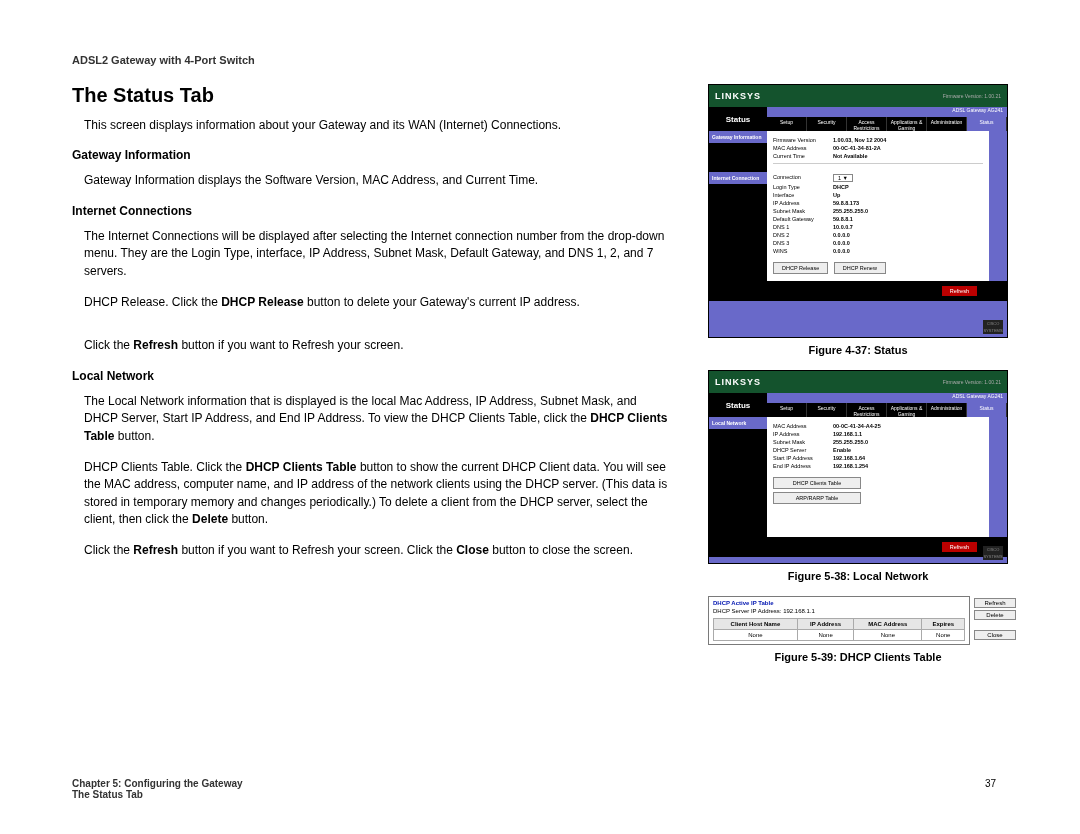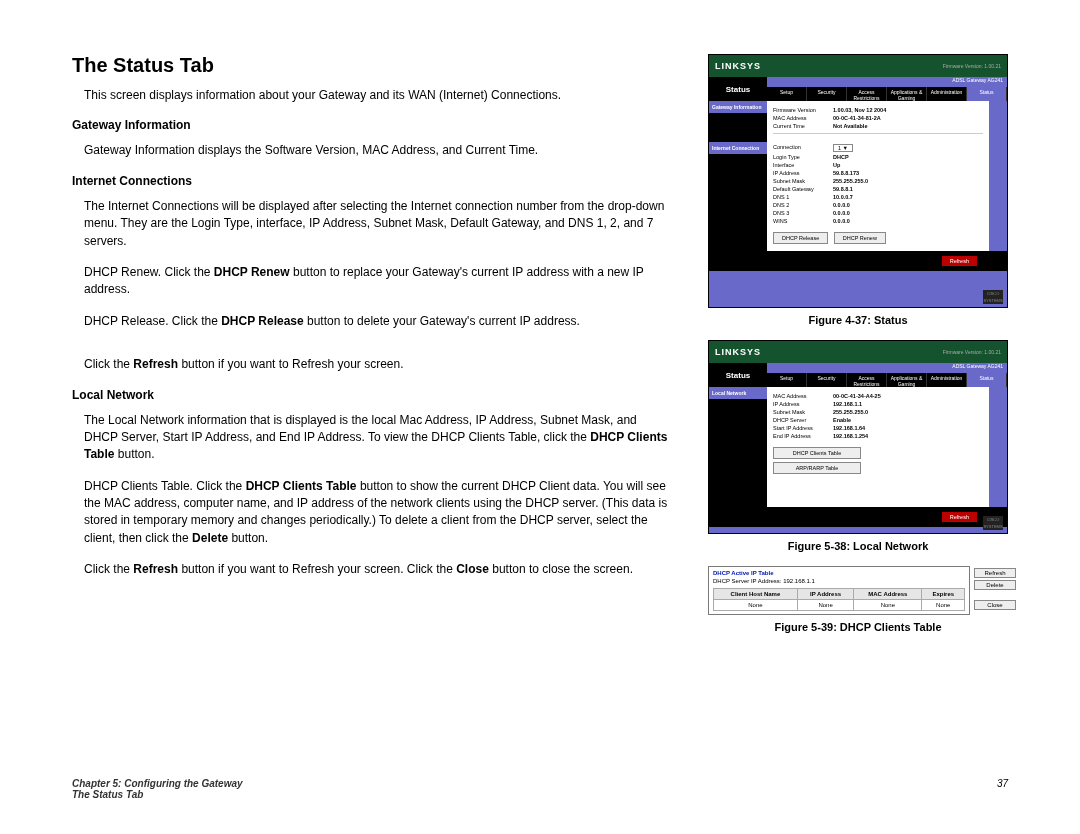--- a/index.html
+++ b/index.html
@@ -212,48 +212,45 @@
     font-size:6px;
     padding:1px 6px;
   }
   .dhcp-btns { text-align:right; }
   .dhcp-btns .mini-btn { margin-bottom:2px; display:block; margin-left:auto; width:28px; text-align:center;}
 
   .footer {
     position:absolute;
     bottom:34px;
     left:72px;
-    right:72px;
+    right:84px;
     display:flex;
     justify-content:space-between;
     font-size:10px;
-    font-style:italic;
   }
   .footer .left { font-weight:bold; color:#333;}
   .footer .left .ln2 { font-weight:bold;}
   .footer .right { font-weight:normal;}
 </style>
 </head>
 <body>
 
 <div class="page">
+  <div class="doc-header">ADSL2 Gateway with 4-Port Switch</div>
 
   <div class="columns">
     <div class="main-col">
       <h1 class="title">The Status Tab</h1>
       <p>This screen displays information about your Gateway and its WAN (Internet) Connections.</p>
 
       <h3 class="section">Gateway Information</h3>
       <p>Gateway Information displays the Software Version, MAC Address, and Current Time.</p>
 
       <h3 class="section">Internet Connections</h3>
       <p>The Internet Connections will be displayed after selecting the Internet connection number from the drop-down menu. They are the Login Type, interface, IP Address, Subnet Mask, Default Gateway, and DNS 1, 2, and 7 servers.</p>
-      <p>
-        <span>DHCP Renew. Click the </span><b>DHCP Renew</b><span> button to replace your Gateway's current IP address with a new IP address.</span>
-      </p>
       <p>
         <span>DHCP Release. Click the </span><b>DHCP Release</b><span> button to delete your Gateway's current IP address.</span>
       </p>
       <p style="margin-top:26px;">
         <span>Click the </span><b>Refresh</b><span> button if you want to Refresh your screen.</span>
       </p>
 
       <h3 class="section">Local Network</h3>
       <p>
         <span>The Local Network information that is displayed is the local Mac Address, IP Address, Subnet Mask, and DHCP Server, Start IP Address, and End IP Address. To view the DHCP Clients Table, click the </span><b>DHCP Clients Table</b><span> button.</span>

